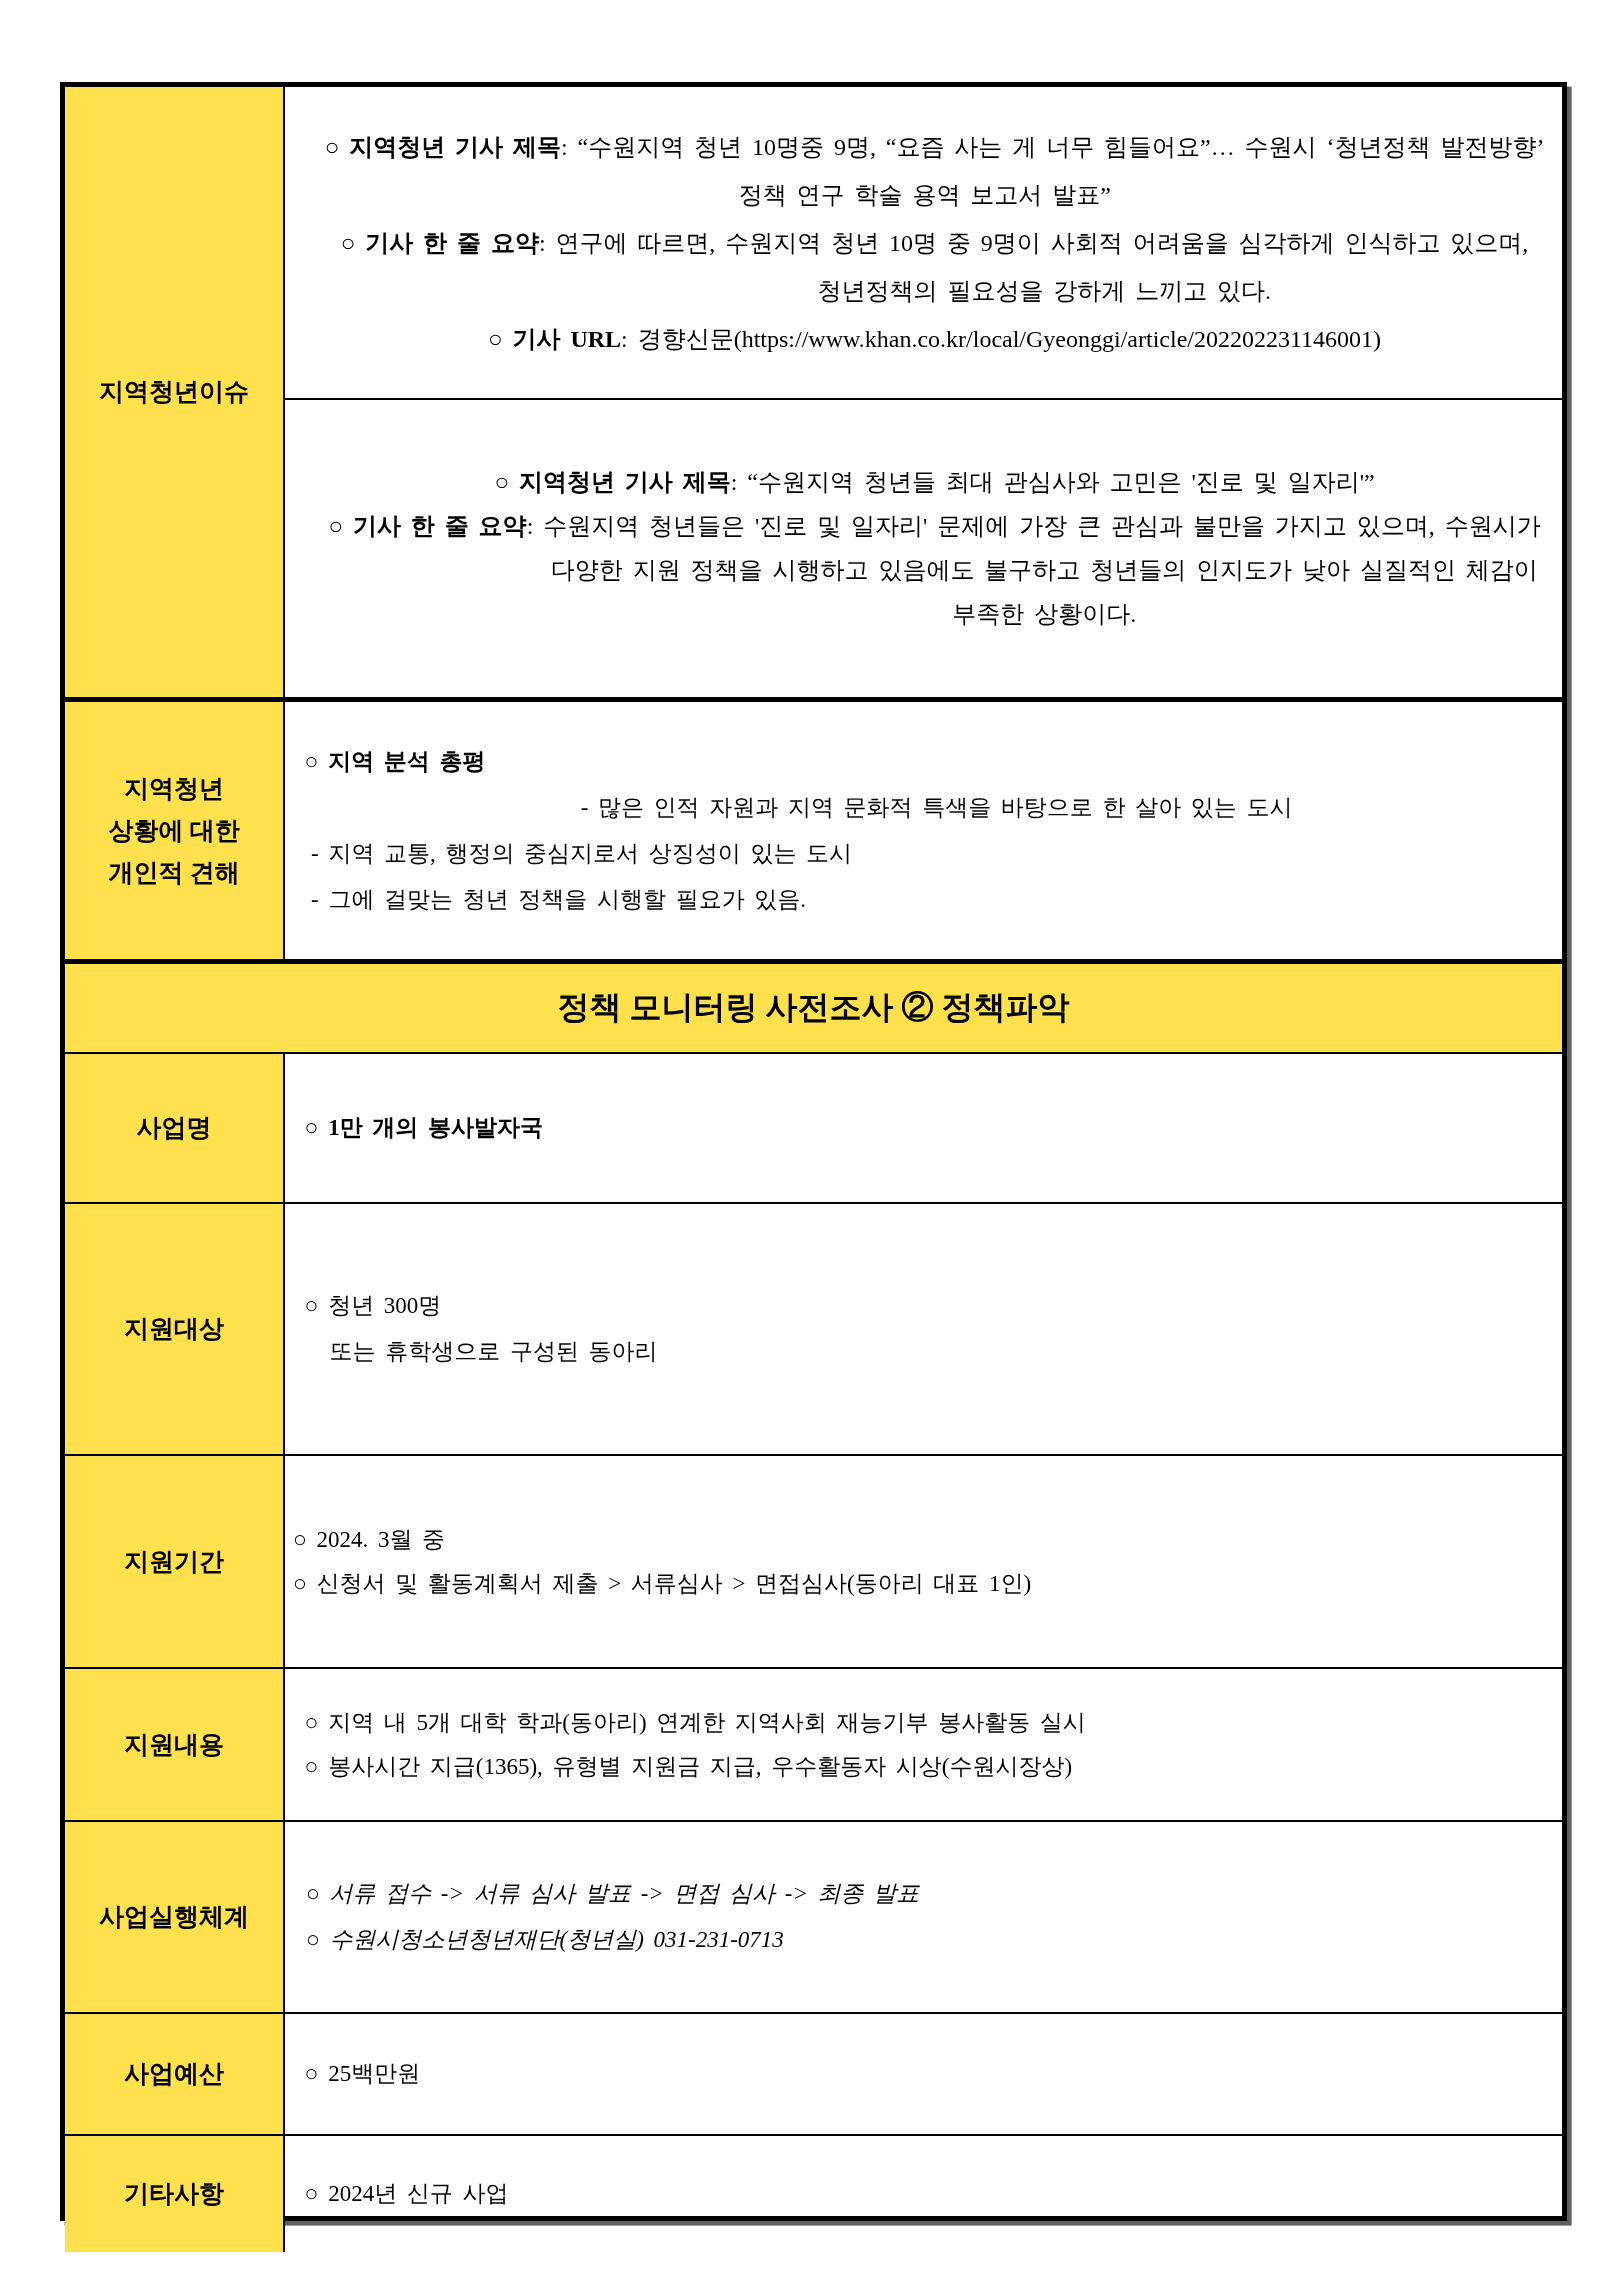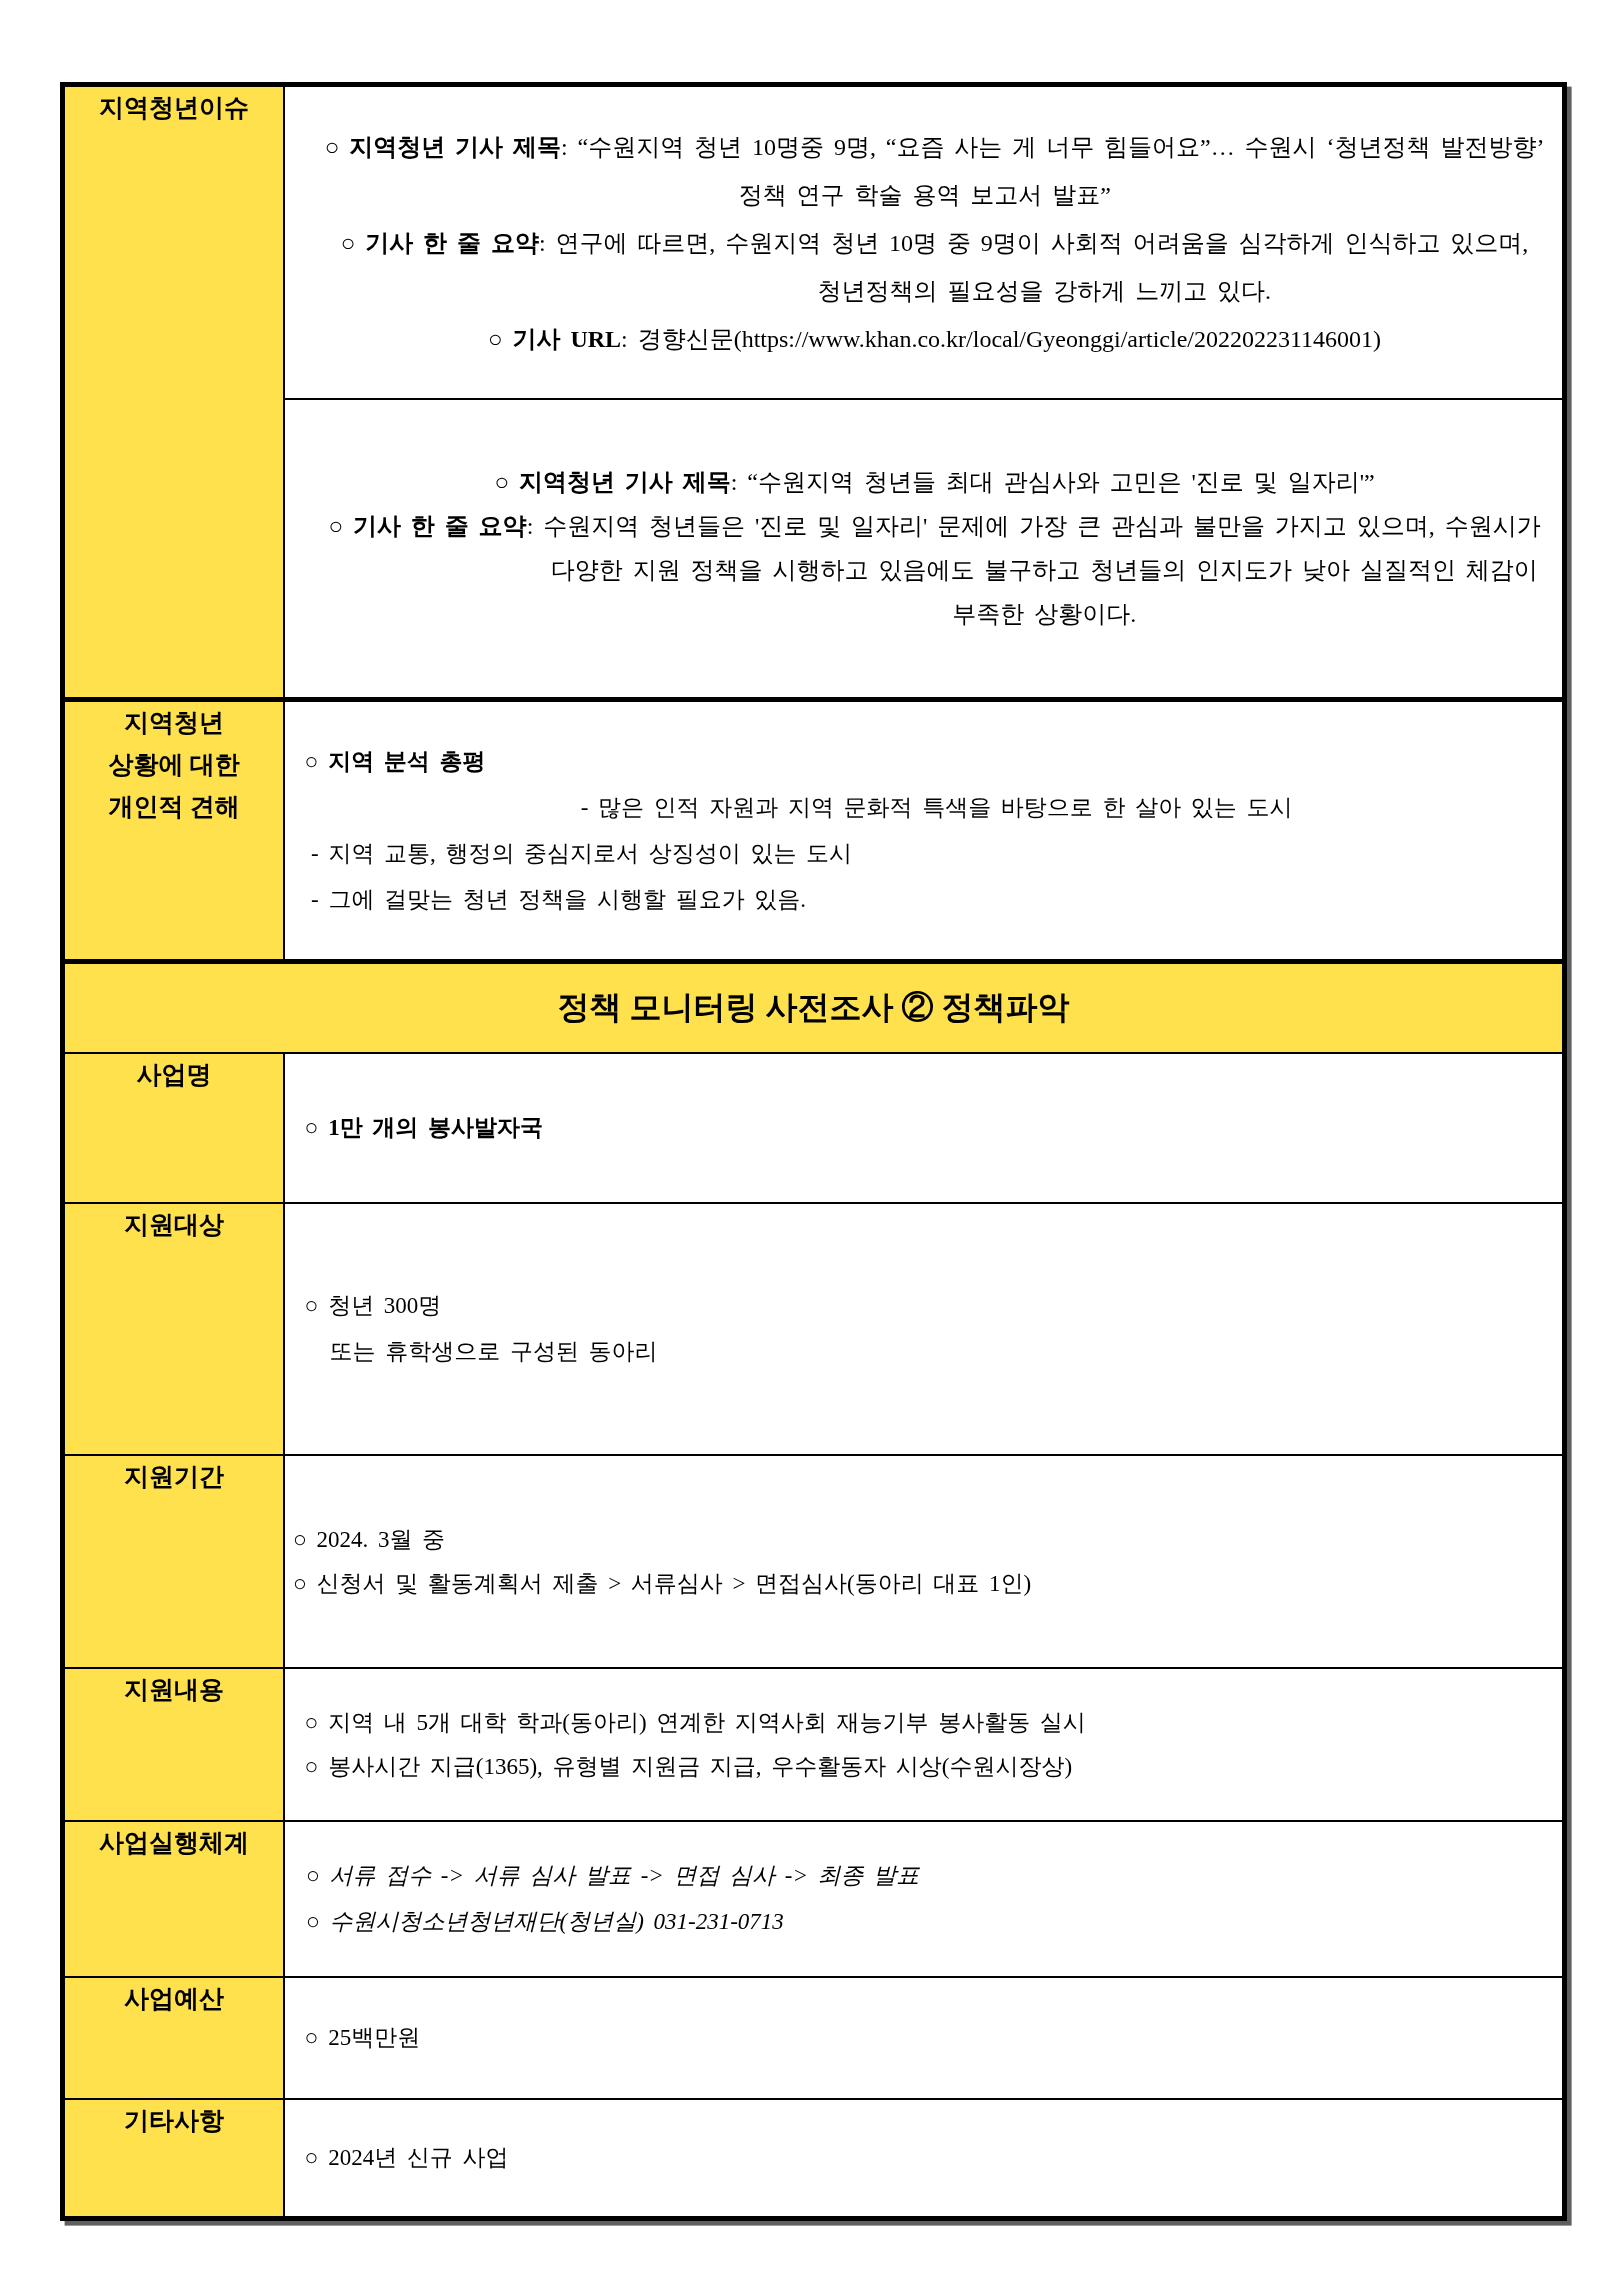--- a/index.html
+++ b/index.html
@@ -19,21 +19,21 @@
     background:#fff;
     display:flex;flex-direction:column;
     box-shadow:4.6px 4.6px 0 #5f5f5f;
   }
   .trow{display:flex;flex-direction:row;box-sizing:border-box;flex:0 0 auto;}
   .hdiv{flex:0 0 auto;background:#000;width:100%;}
   .label-cell{
     flex:0 0 218px;width:218px;
     background:var(--yellow,#ffe14d);
     display:flex;flex-direction:column;
-    align-items:center;justify-content:flex-start;
+    align-items:center;justify-content:center;
     text-align:center;
     font-weight:bold;font-size:25px;line-height:42px;
   }
   .vdiv{flex:0 0 2px;width:2px;background:#000;}
   .content-cell{
     flex:1 1 auto;min-width:0;
     display:flex;flex-direction:column;justify-content:center;
     font-size:23px;
     box-sizing:border-box;
   }
@@ -136,21 +136,21 @@
         <div class="label-cell">
           <div>지원내용</div>
         </div>
         <div class="vdiv"></div>
         <div class="content-cell" style="padding-left: 19.6px;">
           <div class="cline" style="line-height: 44px; padding-left: 0px;"><b>○ </b><span>지역 내 5개 대학 학과(동아리) 연계한 지역사회 재능기부 봉사활동 실시</span></div>
           <div class="cline" style="line-height: 44px; padding-left: 0px;"><b>○ </b><span>봉사시간 지급(1365), 유형별 지원금 지급, 우수활동자 시상(수원시장상)</span></div>
         </div>
       </div>
       <div class="hdiv" style="height: 2px;"></div>
-      <div class="trow" style="height: 154px;">
+      <div class="trow" style="height: 190px;">
         <div class="label-cell">
           <div>사업실행체계</div>
         </div>
         <div class="vdiv"></div>
         <div class="content-cell" style="padding-left: 21px; font-style: italic;">
           <div class="cline" style="line-height: 46px; padding-left: 0px;"><b>○ </b><span>서류 접수 -&gt; 서류 심사 발표 -&gt; 면접 심사 -&gt; 최종 발표</span></div>
           <div class="cline" style="line-height: 46px; padding-left: 0px;"><b>○ </b><span>수원시청소년청년재단(청년실) 031-231-0713</span></div>
         </div>
       </div>
       <div class="hdiv" style="height: 2px;"></div>

